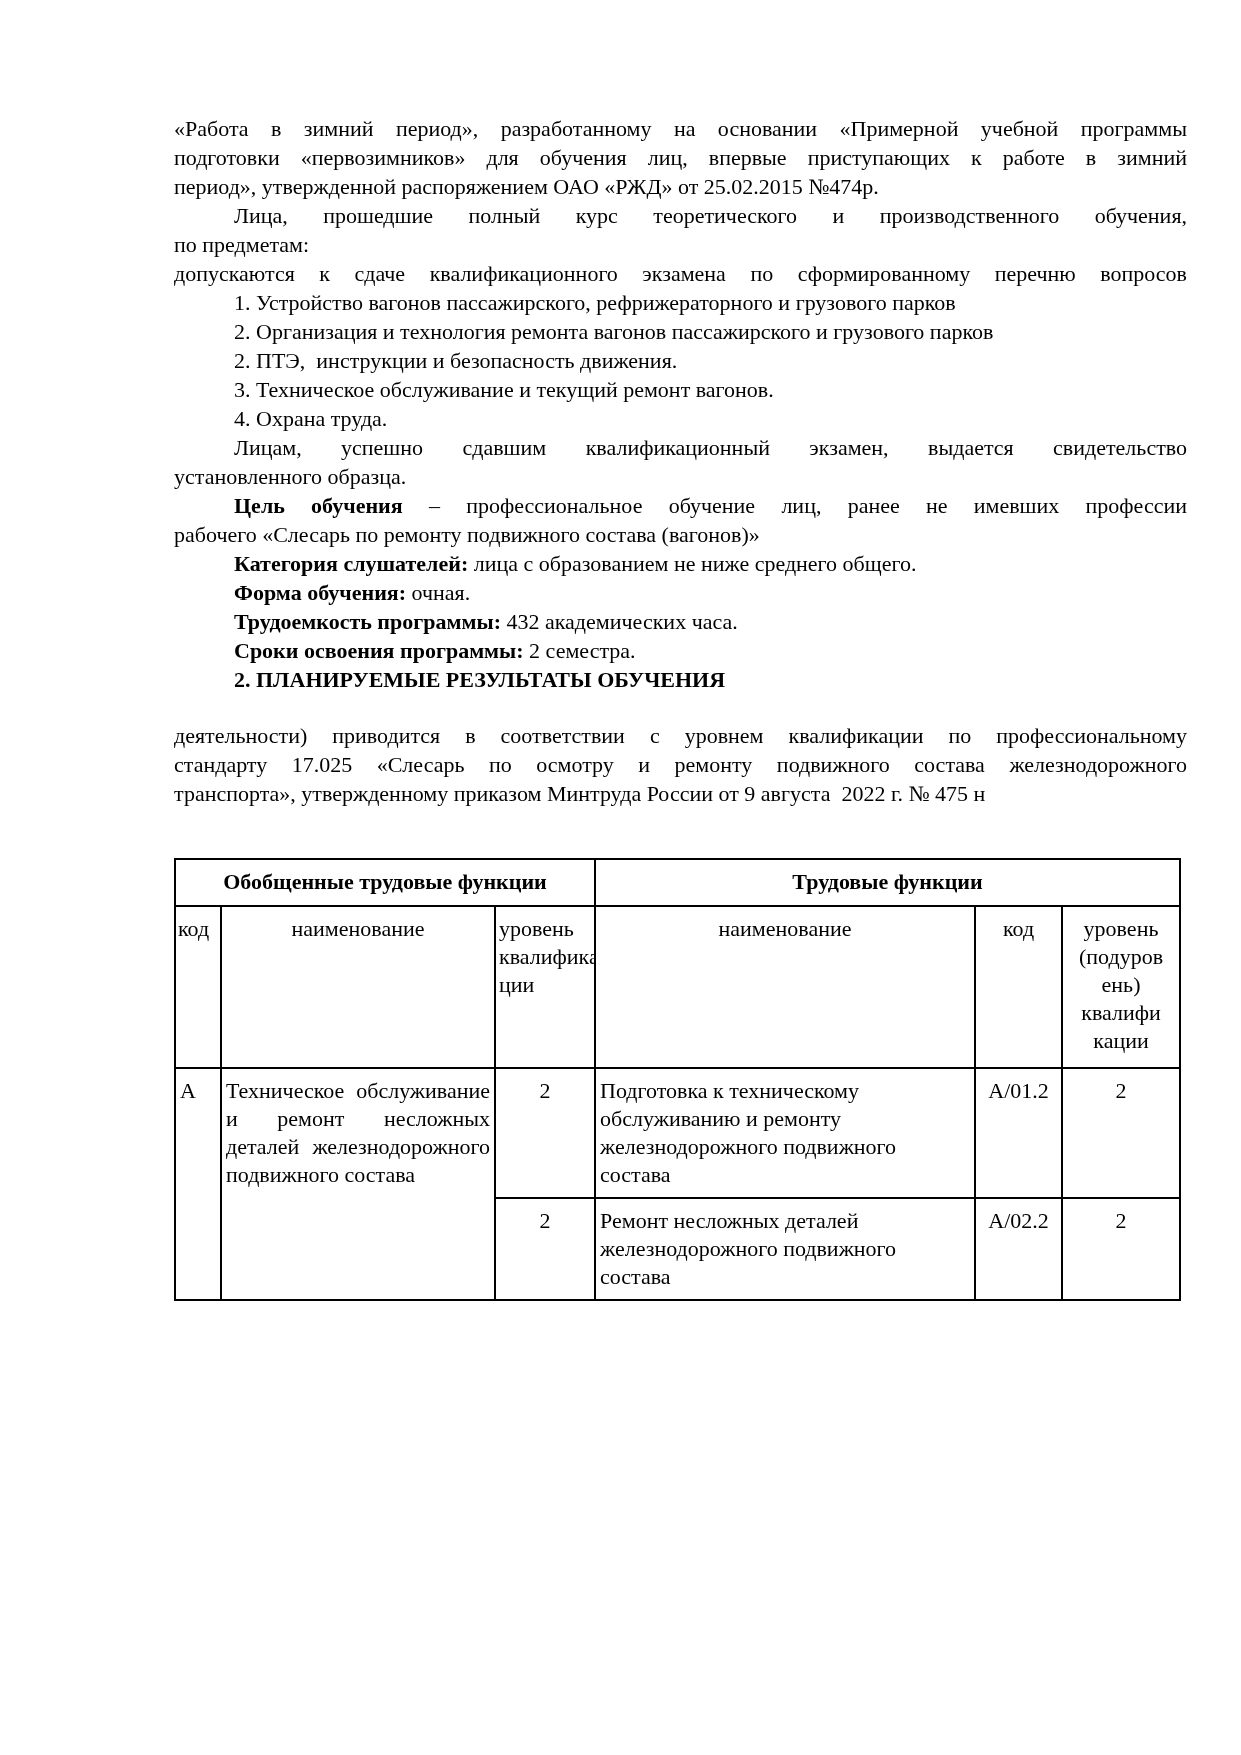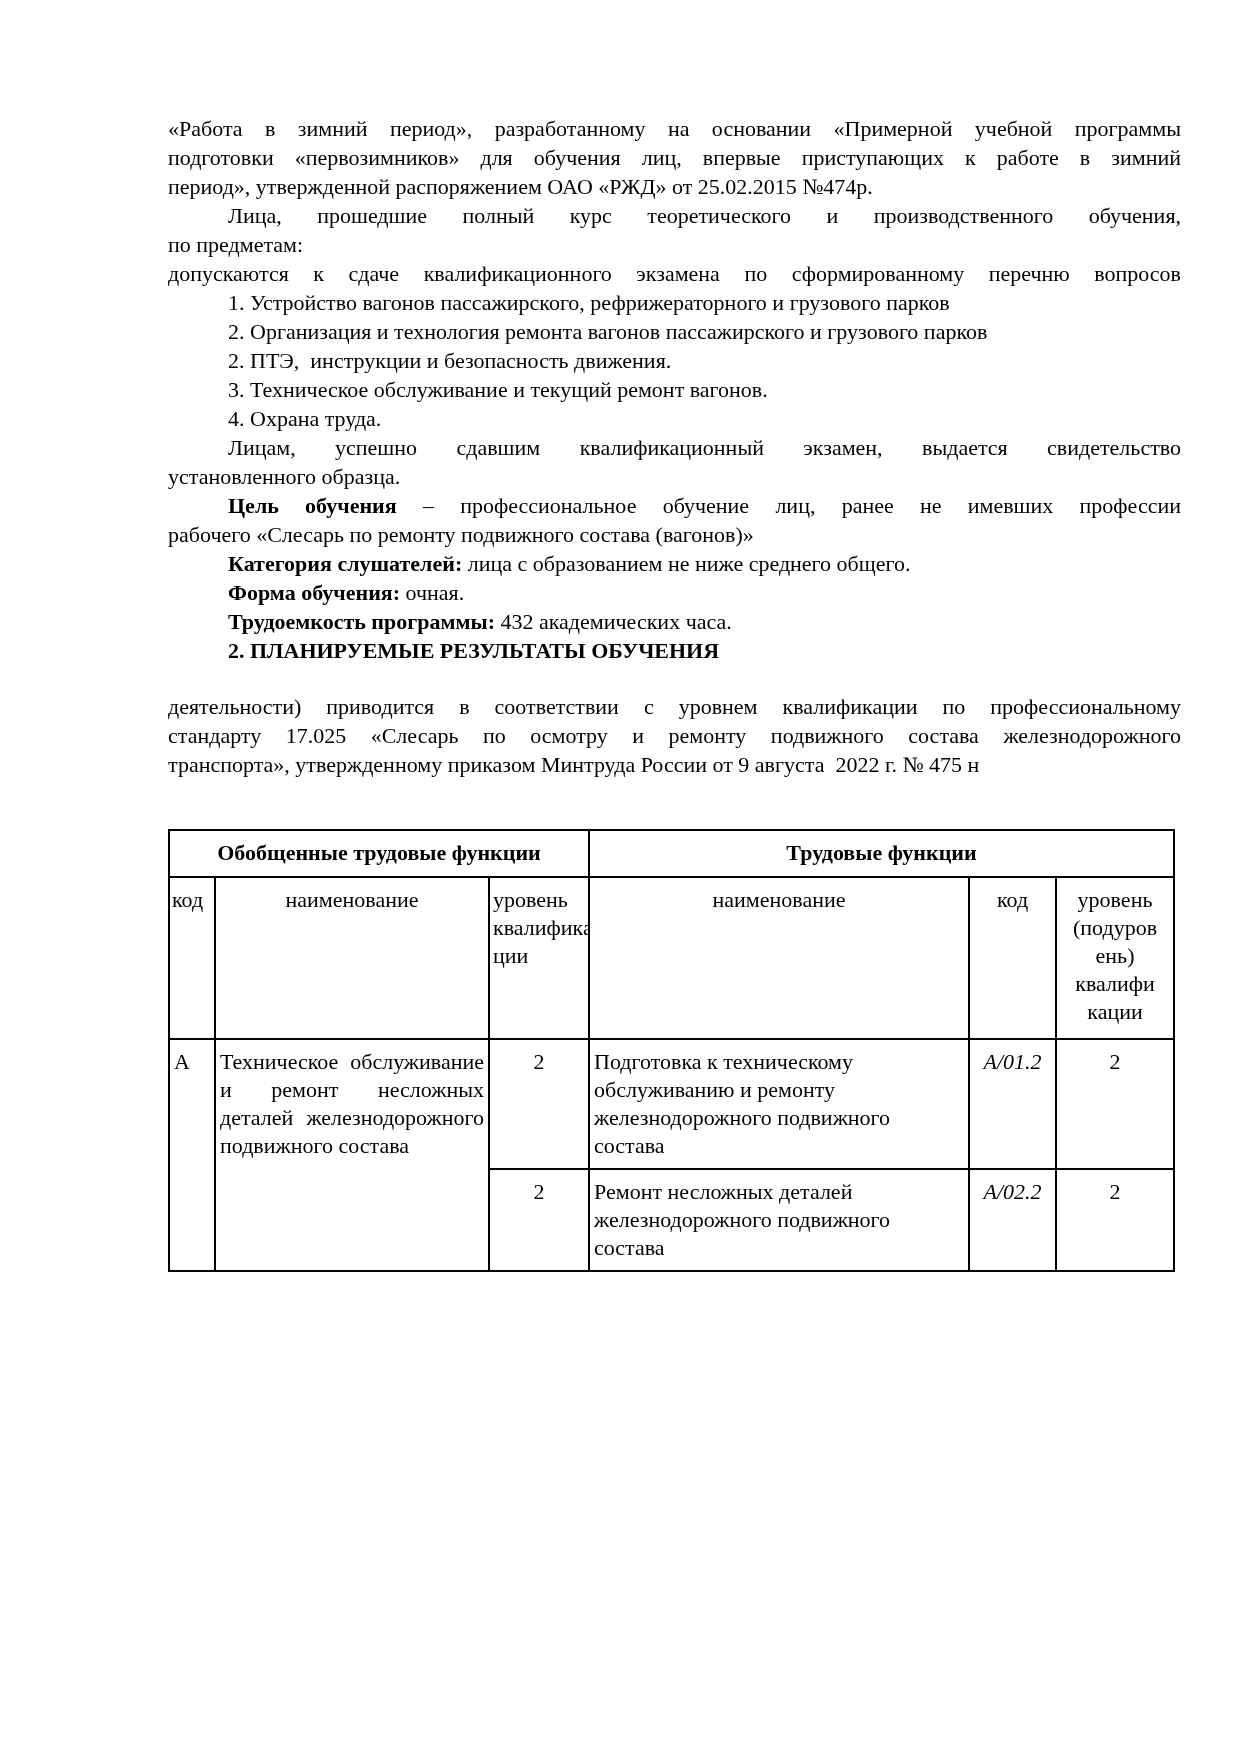--- a/index.html
+++ b/index.html
@@ -9,21 +9,21 @@
     height: 1755px;
     background: #ffffff;
     color: #000;
     font-family: "Liberation Serif", "DejaVu Serif", serif;
     font-size: 22px;
     line-height: 29px;
     overflow: hidden;
   }
   .content {
     position: absolute;
-    left: 168px;
+    left: 174px;
     top: 114px;
     width: 1013px;
   }
   .ln { min-height: 29px; white-space: nowrap; }
   .ln.j { text-align: justify; text-align-last: justify; white-space: normal; }
   .ln.l { text-align: left; }
   .ind { text-indent: 60px; }
   .listline { padding-left: 60px; }
   b { font-weight: bold; }
   .heading {
@@ -54,21 +54,21 @@
   .h.c2 { text-align: center; }
   .h.c3 { text-align: left; padding-left: 3px; padding-right: 0; }
   .h.c4 { text-align: center; height: 144px; }
   .h.c5 { text-align: center; }
   .h.c6 { text-align: center; padding-left: 1px; padding-right: 1px; }
   td.code-cell { text-align: left; padding-left: 3px; }
   td.name-cell { text-align: justify; padding: 1px 10px; margin-left: 36px; }
   td.lvl   { text-align: center; }
   td.fname { text-align: left; padding: 1px 8px; height: 112px; }
   tr.frow2 td.fname { height: 84px; }
-  td.fcode { text-align: center; font-style: italic; }
+  td.fcode { text-align: center; }
 </style>
 </head>
 <body>
 
 <div class="page">
   <div class="content">
 
     <div>
       <div class="ln j">«Работа в зимний период», разработанному на основании «Примерной учебной программы</div>
       <div class="ln j">подготовки «первозимников» для обучения лиц, впервые приступающих к работе в зимний</div>
@@ -98,20 +98,21 @@
       <div class="ln j ind"><b>Цель обучения</b><span> – профессиональное обучение лиц, ранее не имевших профессии</span></div>
       <div class="ln l">рабочего «Слесарь по ремонту подвижного состава (вагонов)»</div>
     </div>
 
     <div class="ln l ind"><b>Категория слушателей:</b><span> лица с образованием не ниже среднего общего.</span></div>
 
     <div class="ln l ind"><b>Форма обучения:</b><span> очная.</span></div>
 
     <div class="ln l ind"><b>Трудоемкость программы:</b><span> 432 академических часа.</span></div>
 
+    <div class="ln l ind"><b>Сроки освоения программы:</b><span> 2 семестра.</span></div>
 
     <div class="heading">2. ПЛАНИРУЕМЫЕ РЕЗУЛЬТАТЫ ОБУЧЕНИЯ</div>
 
     <div class="p5block">
       <div class="ln j">деятельности) приводится в соответствии с уровнем квалификации по профессиональному</div>
       <div class="ln j">стандарту 17.025 «Слесарь по осмотру и ремонту подвижного состава железнодорожного</div>
       <div class="ln l">транспорта», утвержденному приказом Минтруда России от 9 августа&nbsp; 2022 г. № 475 н</div>
     </div>
 
     <table class="ftable">

